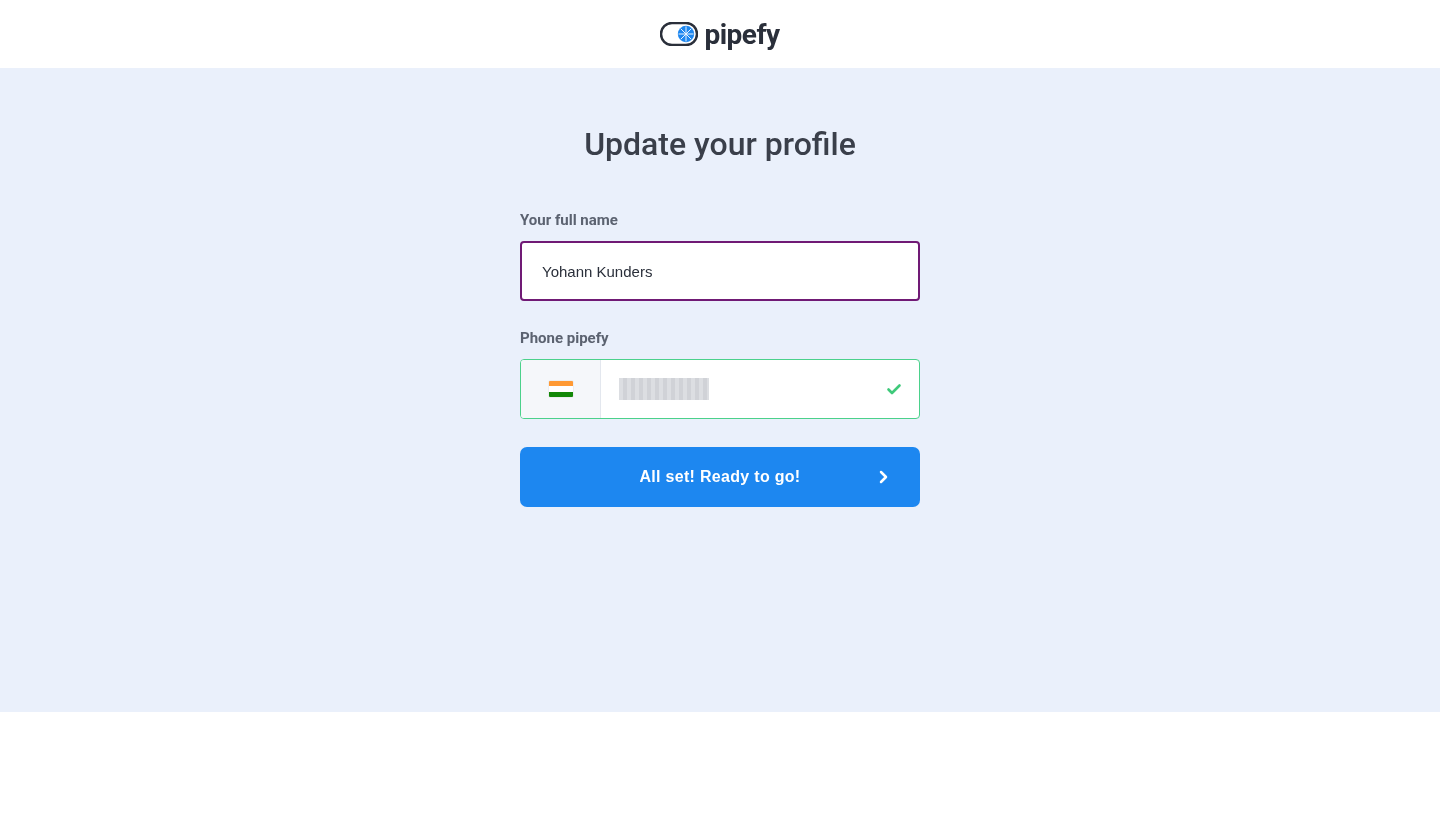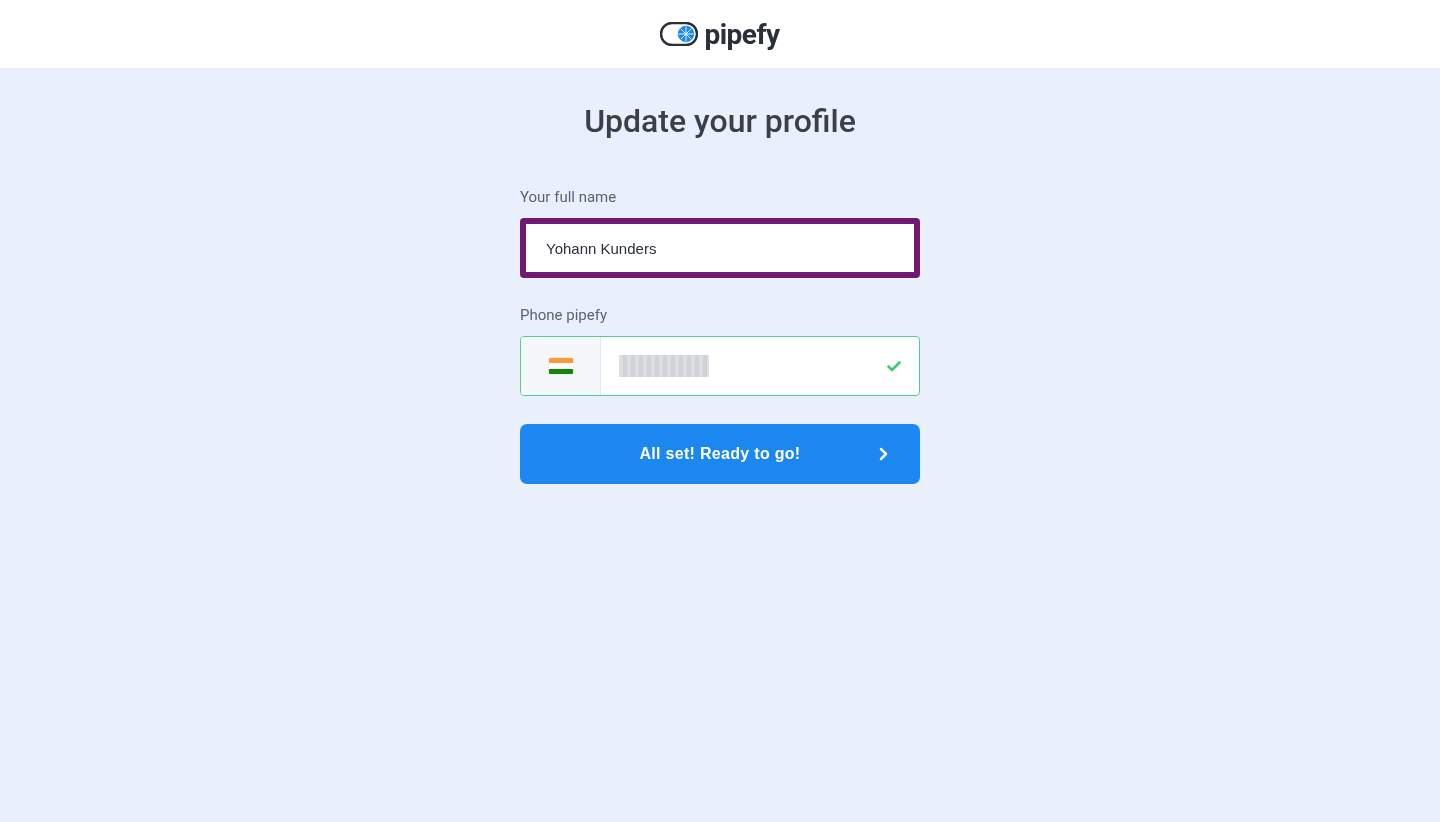--- a/index.html
+++ b/index.html
@@ -31,49 +31,49 @@
       align-items: center;
     }
     .logo-text {
       font-size: 28px;
       font-weight: 700;
       color: #2a2f3a;
       letter-spacing: -0.5px;
     }
     .main {
       background: #eaf0fb;
-      height: 754px;
-      padding-top: 34px;
+      height: 644px;
+      padding-top: 57px;
     }
     .page-title {
       text-align: center;
       font-size: 32px;
       font-weight: 500;
       color: #3a3f4a;
       margin-bottom: 48px;
     }
     .form {
       width: 400px;
       margin: 0 auto;
     }
     .field-group {
       margin-bottom: 28px;
     }
     .field-label {
       display: block;
       font-size: 15px;
-      font-weight: 400;
+      font-weight: 700;
       color: #5b6270;
       margin-bottom: 12px;
     }
     .text-input {
       width: 100%;
       height: 60px;
       background: #fff;
-      border: 6px solid #701a75;
+      border: 2px solid #701a75;
       border-radius: 4px;
       padding: 0 20px;
       font-size: 15px;
       color: #2a2f3a;
       outline: none;
     }
     .phone-wrap {
       display: flex;
       align-items: center;
       height: 60px;

